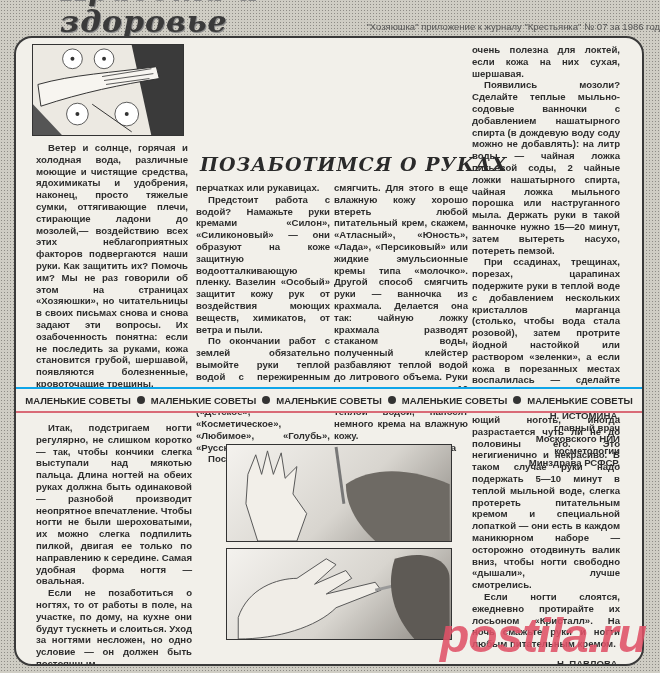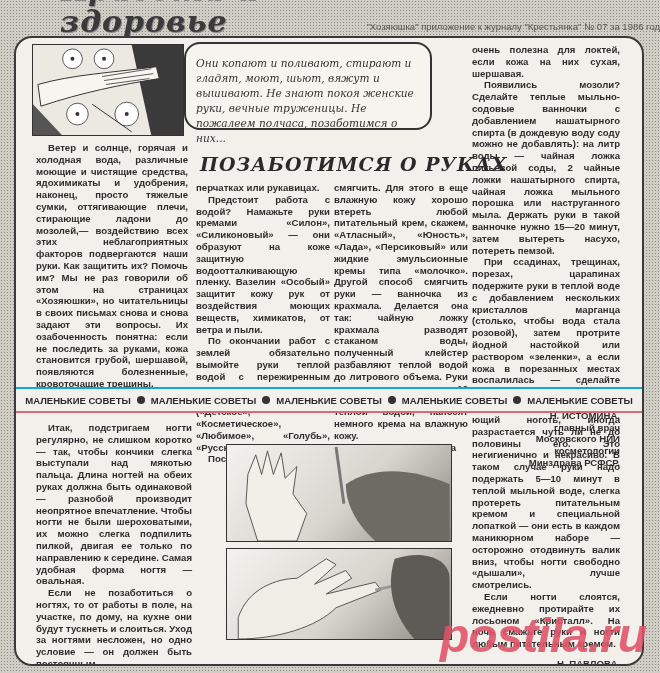--- a/index.html
+++ b/index.html
@@ -110,21 +110,20 @@
       <g fill="#333">
           <circle cx="40" cy="14" r="2"></circle>
           <circle cx="72" cy="14" r="2"></circle>
           <circle cx="45" cy="70" r="2"></circle>
           <circle cx="95" cy="70" r="2"></circle>
         </g>
       <path d="M60,60 L100,88" stroke="#333" stroke-width="1"></path>
     </svg>
   </div>
 
-  <div class="quote-box">Они копают и поливают, стирают и гладят, моют, шьют, вяжут и вышивают. Не знают покоя женские руки, вечные труженицы. Не пожалеем полчаса, позаботимся о них...</div>
 
   <div class="h1">ПОЗАБОТИМСЯ О РУКАХ</div>
 
   <div class="col" style="left:20px; top:104px; width:152px;">
     <p>Ветер и солнце, горячая и холодная вода, различные моющие и чистящие средства, ядохимикаты и удобрения, наконец, просто тяжелые сумки, оттягивающие плечи, стирающие ладони до мозолей,— воздействию всех этих неблагоприятных факторов подвергаются наши руки. Как защитить их? Помочь им? Мы не раз говорили об этом на страницах «Хозяюшки», но читательницы в своих письмах снова и снова задают эти вопросы. Их озабоченность понятна: если не последить за руками, кожа становится грубой, шершавой, появляются болезненные, кровоточащие трещины.</p>
     <p>Чтобы избежать этого, все, что возможно, делайте в</p>
   </div>
 
   <div class="col" style="left:180px; top:144px; width:134px;">
     <p style="text-indent:0">перчатках или рукавицах.</p>

